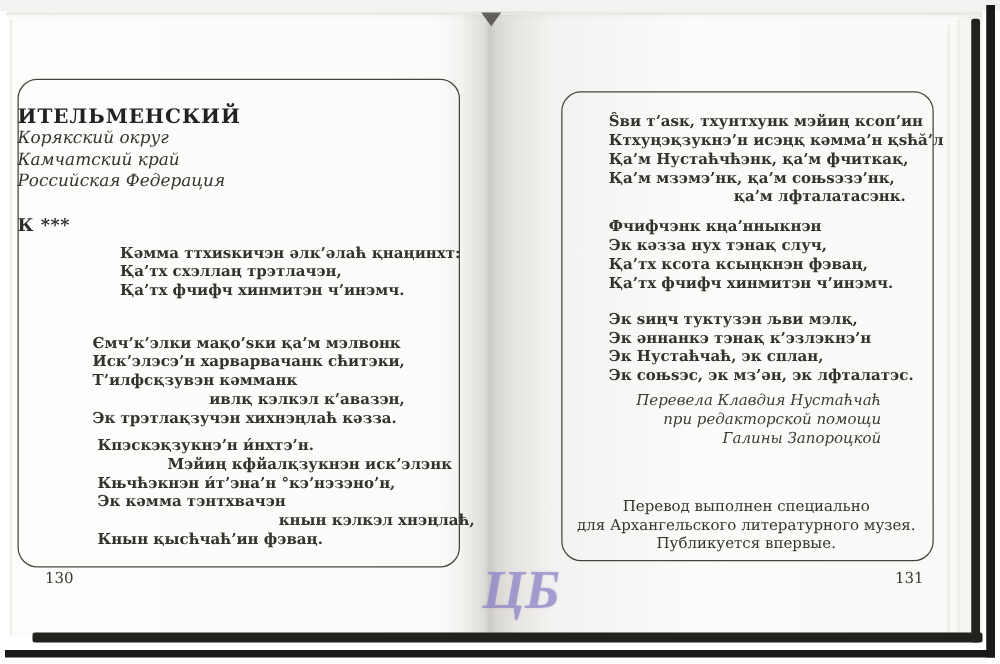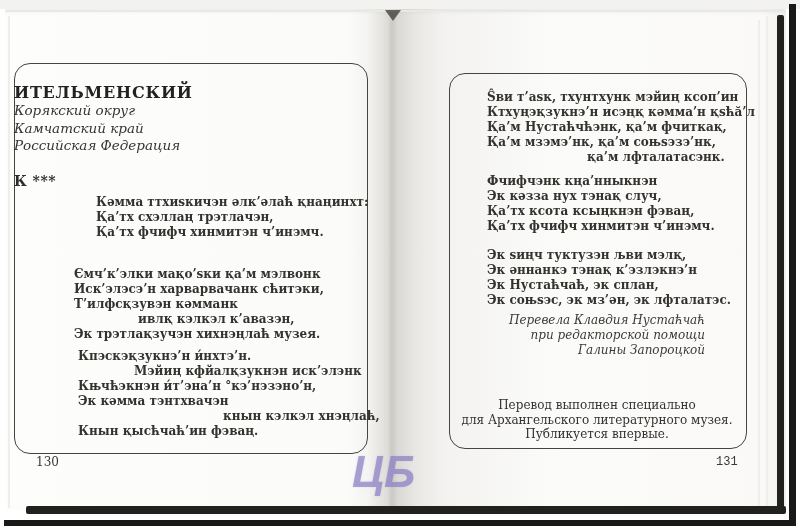--- a/index.html
+++ b/index.html
@@ -30,22 +30,22 @@
   .frame-right{left:449px;top:73px;width:296px;height:374px;}
   
   .center{}
   .lang-title{left:14px;top:83px;width:353px;font-weight:bold;font-size:16px;letter-spacing:.8px;color:#232220;}
   .region{left:14px;top:102px;width:353px;font-style:italic;font-size:13.5px;line-height:17.5px;color:#34332f;}
   .poem-title{left:14px;top:173px;width:353px;font-weight:bold;font-size:14px;letter-spacing:.5px;}
   .stanza{font-weight:bold;font-size:12px;line-height:15px;white-space:nowrap;color:#33322e;}
   .credits{left:500px;top:313px;width:205px;text-align:right;font-style:italic;font-size:12px;line-height:15px;color:#3a3935;}
   .note{left:449px;top:398px;width:296px;text-align:center;font-size:12px;line-height:14.5px;color:#33322e;}
   .pagenum{font-size:12px;color:#3a3935;text-align:center;}
-  .watermark{left:352px;top:446px;width:96px;text-align:left;
-    font-family:Liberation Sans, sans-serif;font-style:italic;font-weight:bold;
+  .watermark{left:352px;top:446px;width:96px;text-align:right;
+    font-family:Liberation Serif, serif;font-style:italic;font-weight:bold;
     font-size:44px;line-height:52px;color:rgba(128,123,196,0.62);text-shadow:0 0 2px rgba(190,150,200,0.35);}
   .faint-v{background:#efeeeb;}
 </style>
 </head>
 <body>
 
 <div class="stage">
 
   <div class="abs topstrip"></div>
   <div class="abs pages"></div>
@@ -75,22 +75,22 @@
   <div class="abs stanza" style="left:96px;top:195px;">
     <div>Кәмма ттхиsкичэн әлк’әлаћ қнаңинхт:</div>
     <div>Қа’тх схэллаң трэтлачэн,</div>
     <div>Қа’тх фчифч хинмитэн ч’инэмч.</div>
   </div>
 
   <div class="abs stanza" style="left:74px;top:267px;">
     <div>Ємч’к’элки мақо’sки қа’м мэлвонк</div>
     <div>Иск’элэсэ’н харварвачанк сћитэки,</div>
     <div>Т’илфсқзувэн кәмманк</div>
-    <div style="padding-left:64px;">ивлқ кэлкэл к’авазэн,</div>
-    <div>Эк трэтлақзучэн хихнэңлаћ музея.</div>
+    <div style="padding-left:64px;text-align:right;">ивлқ кэлкэл к’авазэн,</div>
+    <div>Эк трэтлақзучэн хихнэңлаћ кәзза.</div>
   </div>
 
   <div class="abs stanza" style="left:78px;top:349px;">
     <div>Кпэскэқзукнэ’н и́нхтэ’н.</div>
     <div style="padding-left:56px;">Мэйиң кфйалқзукнэн иск’элэнк</div>
     <div>Књчћэкнэн и́т’эна’н °кэ’нэзэно’н,</div>
     <div>Эк кәмма тэнтхвачэн</div>
     <div style="padding-left:145px;">кнын кэлкэл хнэңлаћ,</div>
     <div>Кнын қысћчаћ’ин фэваң.</div>
   </div>
@@ -124,17 +124,17 @@
     <div>при редакторской помощи</div>
     <div>Галины Запороцкой</div>
   </div>
 
   <div class="abs note">
     <div>Перевод выполнен специально</div>
     <div>для Архангельского литературного музея.</div>
     <div>Публикуется впервые.</div>
   </div>
 
-  <div class="abs pagenum" style="left:716px;top:455px;font-family:Liberation Mono, monospace;">131</div>
+  <div class="abs pagenum" style="left:716px;top:455px;">131</div>
 
   <div class="abs watermark">ЦБ</div>
 
 </div>
 
 </body></html>

